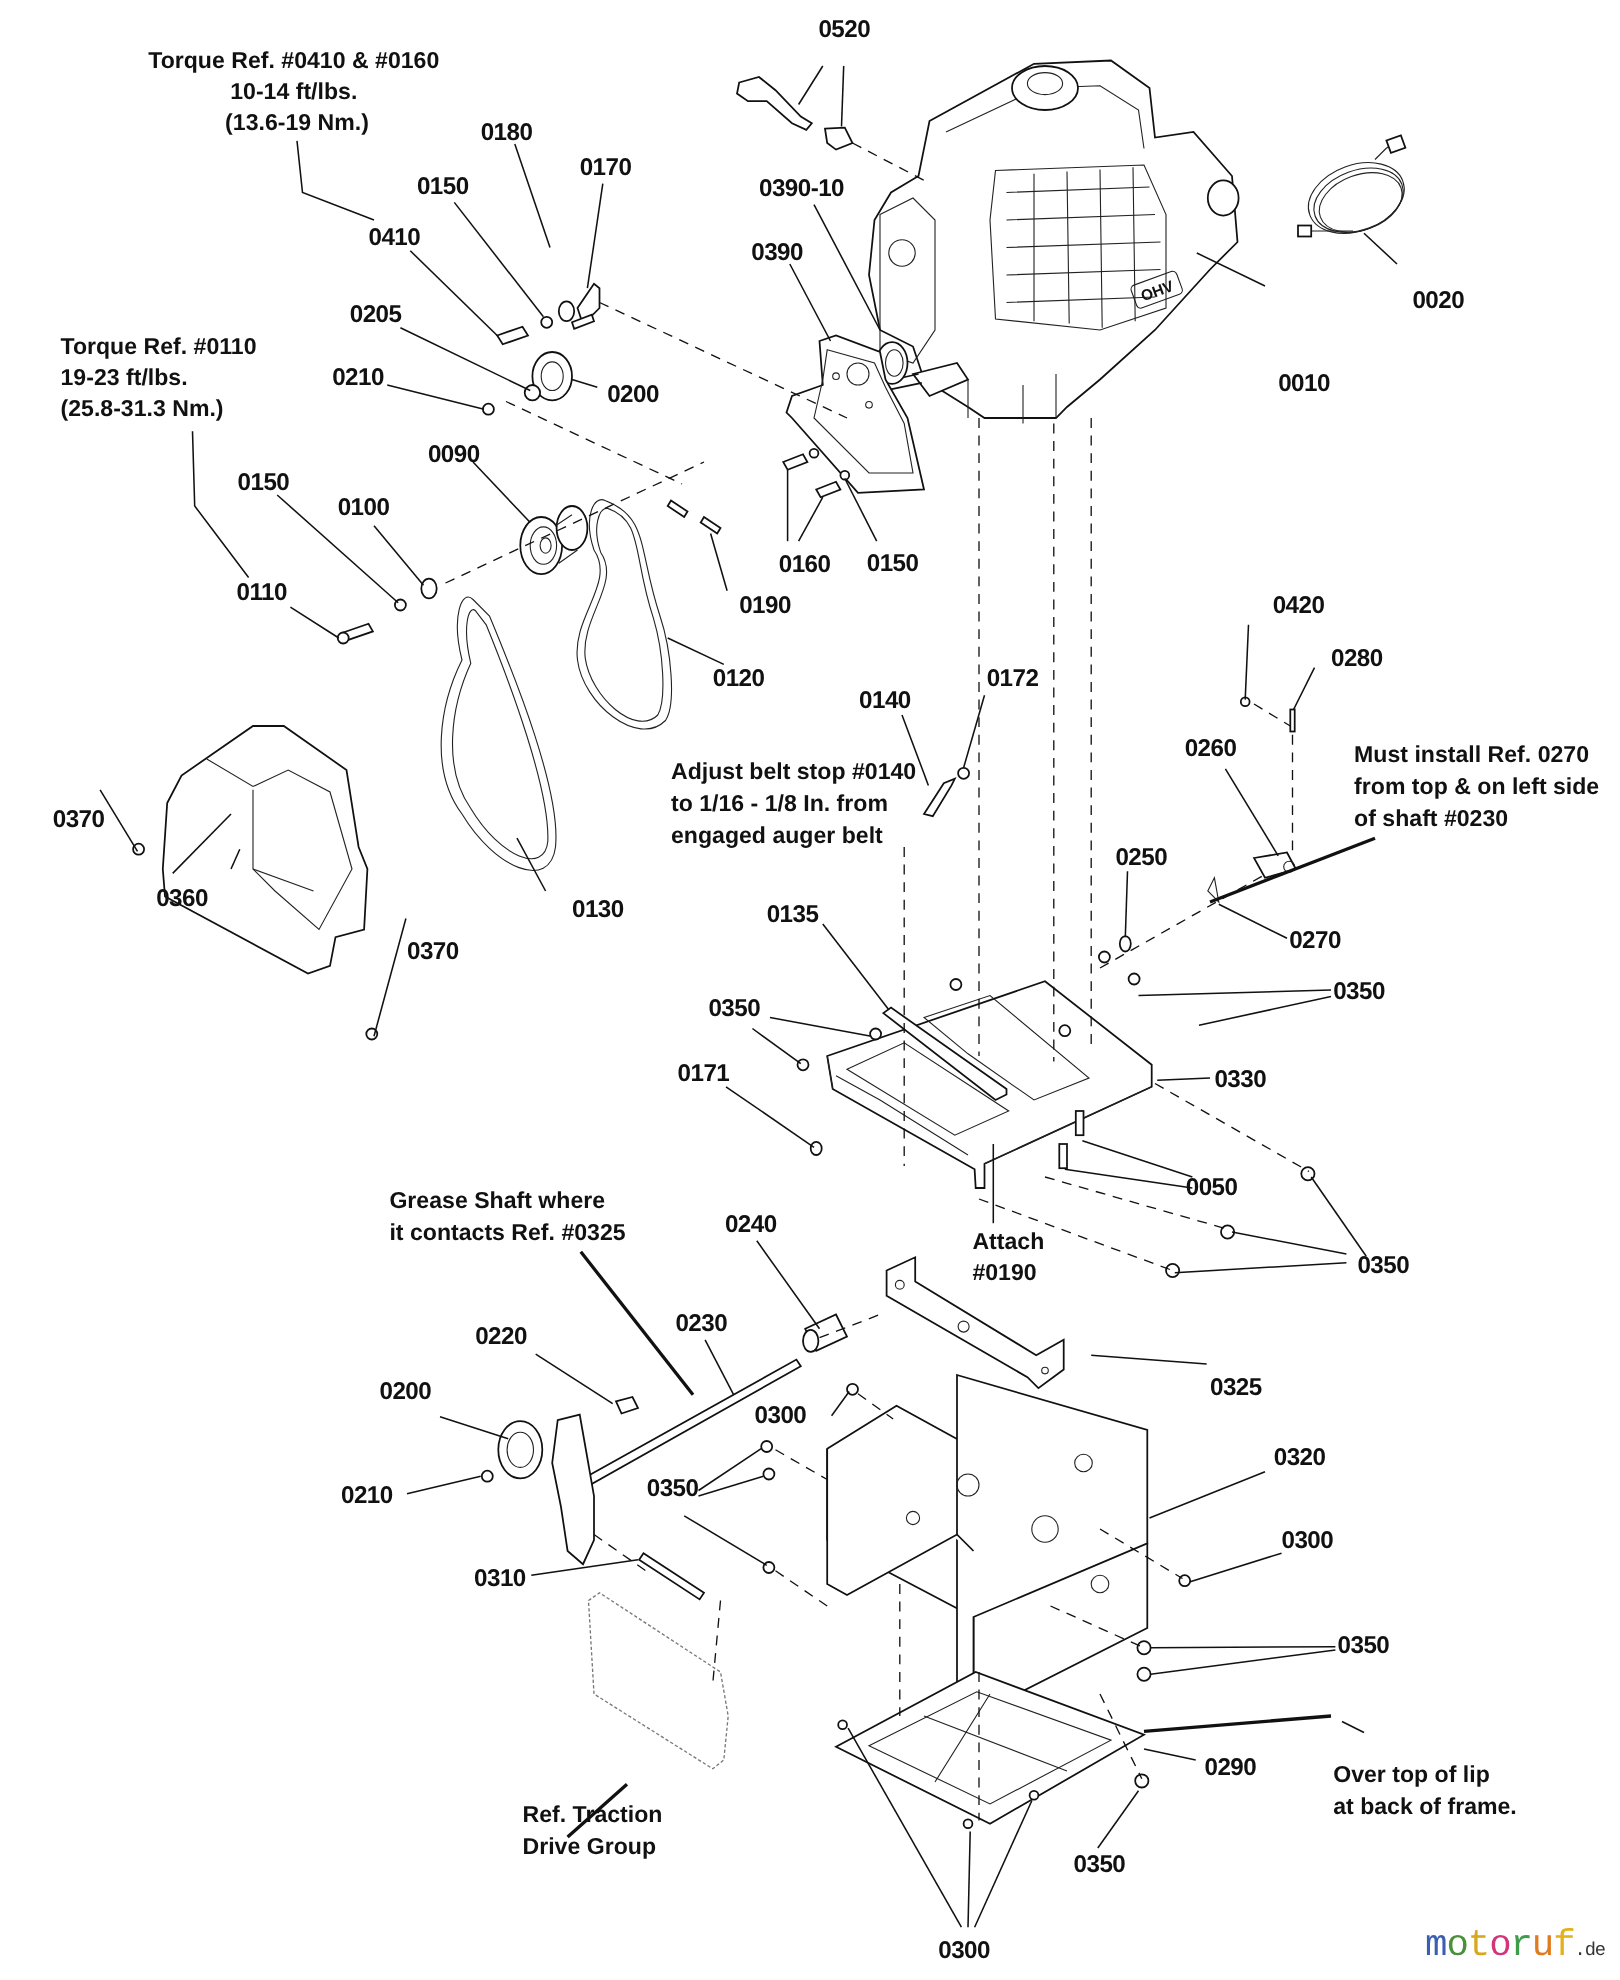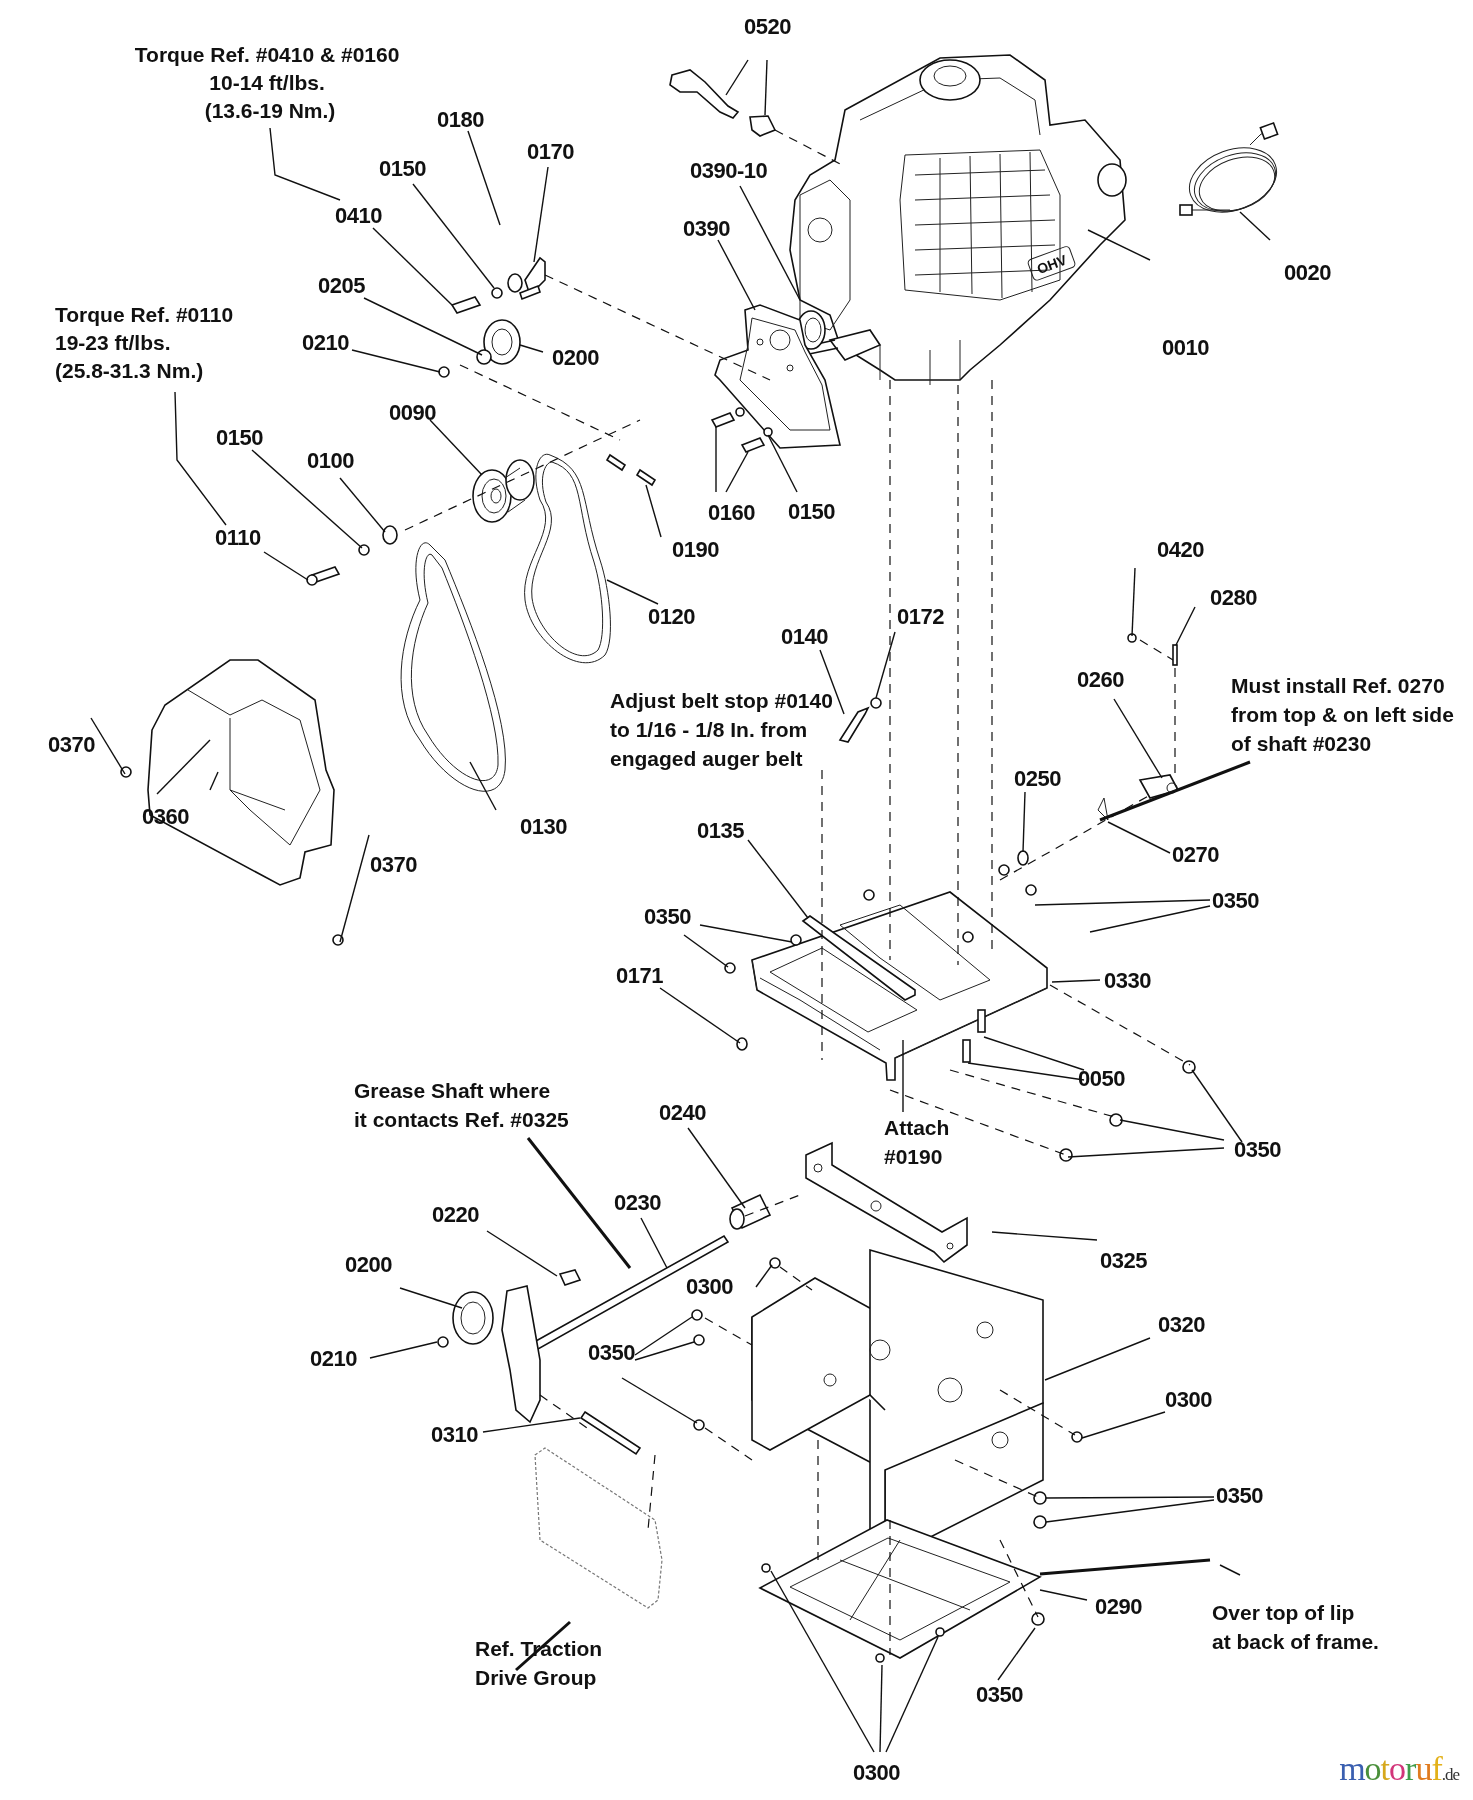--- a/index.html
+++ b/index.html
@@ -6,21 +6,21 @@
   body { width: 1473px; height: 1800px; position: relative; overflow: hidden; font-family: "Liberation Sans", sans-serif; }
   #diagram { position: absolute; left: 0; top: 0; width: 1473px; height: 1800px; }
   .part-label { font-family: "Liberation Sans", sans-serif; font-size: 22px; font-weight: bold; fill: #111; letter-spacing: -0.5px; }
   .note { font-family: "Liberation Sans", sans-serif; font-size: 21px; font-weight: bold; fill: #111; }
   .leader { stroke: #111; stroke-width: 1.4; fill: none; }
   .leader-thick { stroke: #111; stroke-width: 3; fill: none; }
   .dash { stroke: #111; stroke-width: 1.2; fill: none; stroke-dasharray: 9 7; }
   .part { stroke: #111; stroke-width: 1.6; fill: #fff; }
   .part-thin { stroke: #222; stroke-width: 1; fill: none; }
   .part-gray { stroke: #777; stroke-width: 1.2; fill: #fff; stroke-dasharray: 3 2; }
-  .watermark { position: absolute; right: 14px; bottom: 12px; font-family: Liberation Serif, serif; font-size: 34px; letter-spacing: -1px; }
+  .watermark { position: absolute; right: 14px; bottom: 12px; font-family: Liberation Mono, monospace; font-size: 34px; letter-spacing: -1px; }
   .watermark span { display: inline-block; }
   .watermark .tld { font-size: 17px; color: #333; }
 </style>
 </head>
 <body>
 
 <svg id="diagram" viewBox="0 0 1473 1800" xmlns="http://www.w3.org/2000/svg">
 
   <g>
     <path class="part" d="M845 110 L940 58 L1010 55 L1045 80 L1050 125 L1085 120 L1120 160 L1125 220 L1100 245 L1050 300 L1000 345 L970 370 L960 380 L895 380 L880 370 L840 345 L830 315 L800 300 L790 250 L795 200 L810 175 L835 160 Z"></path>

